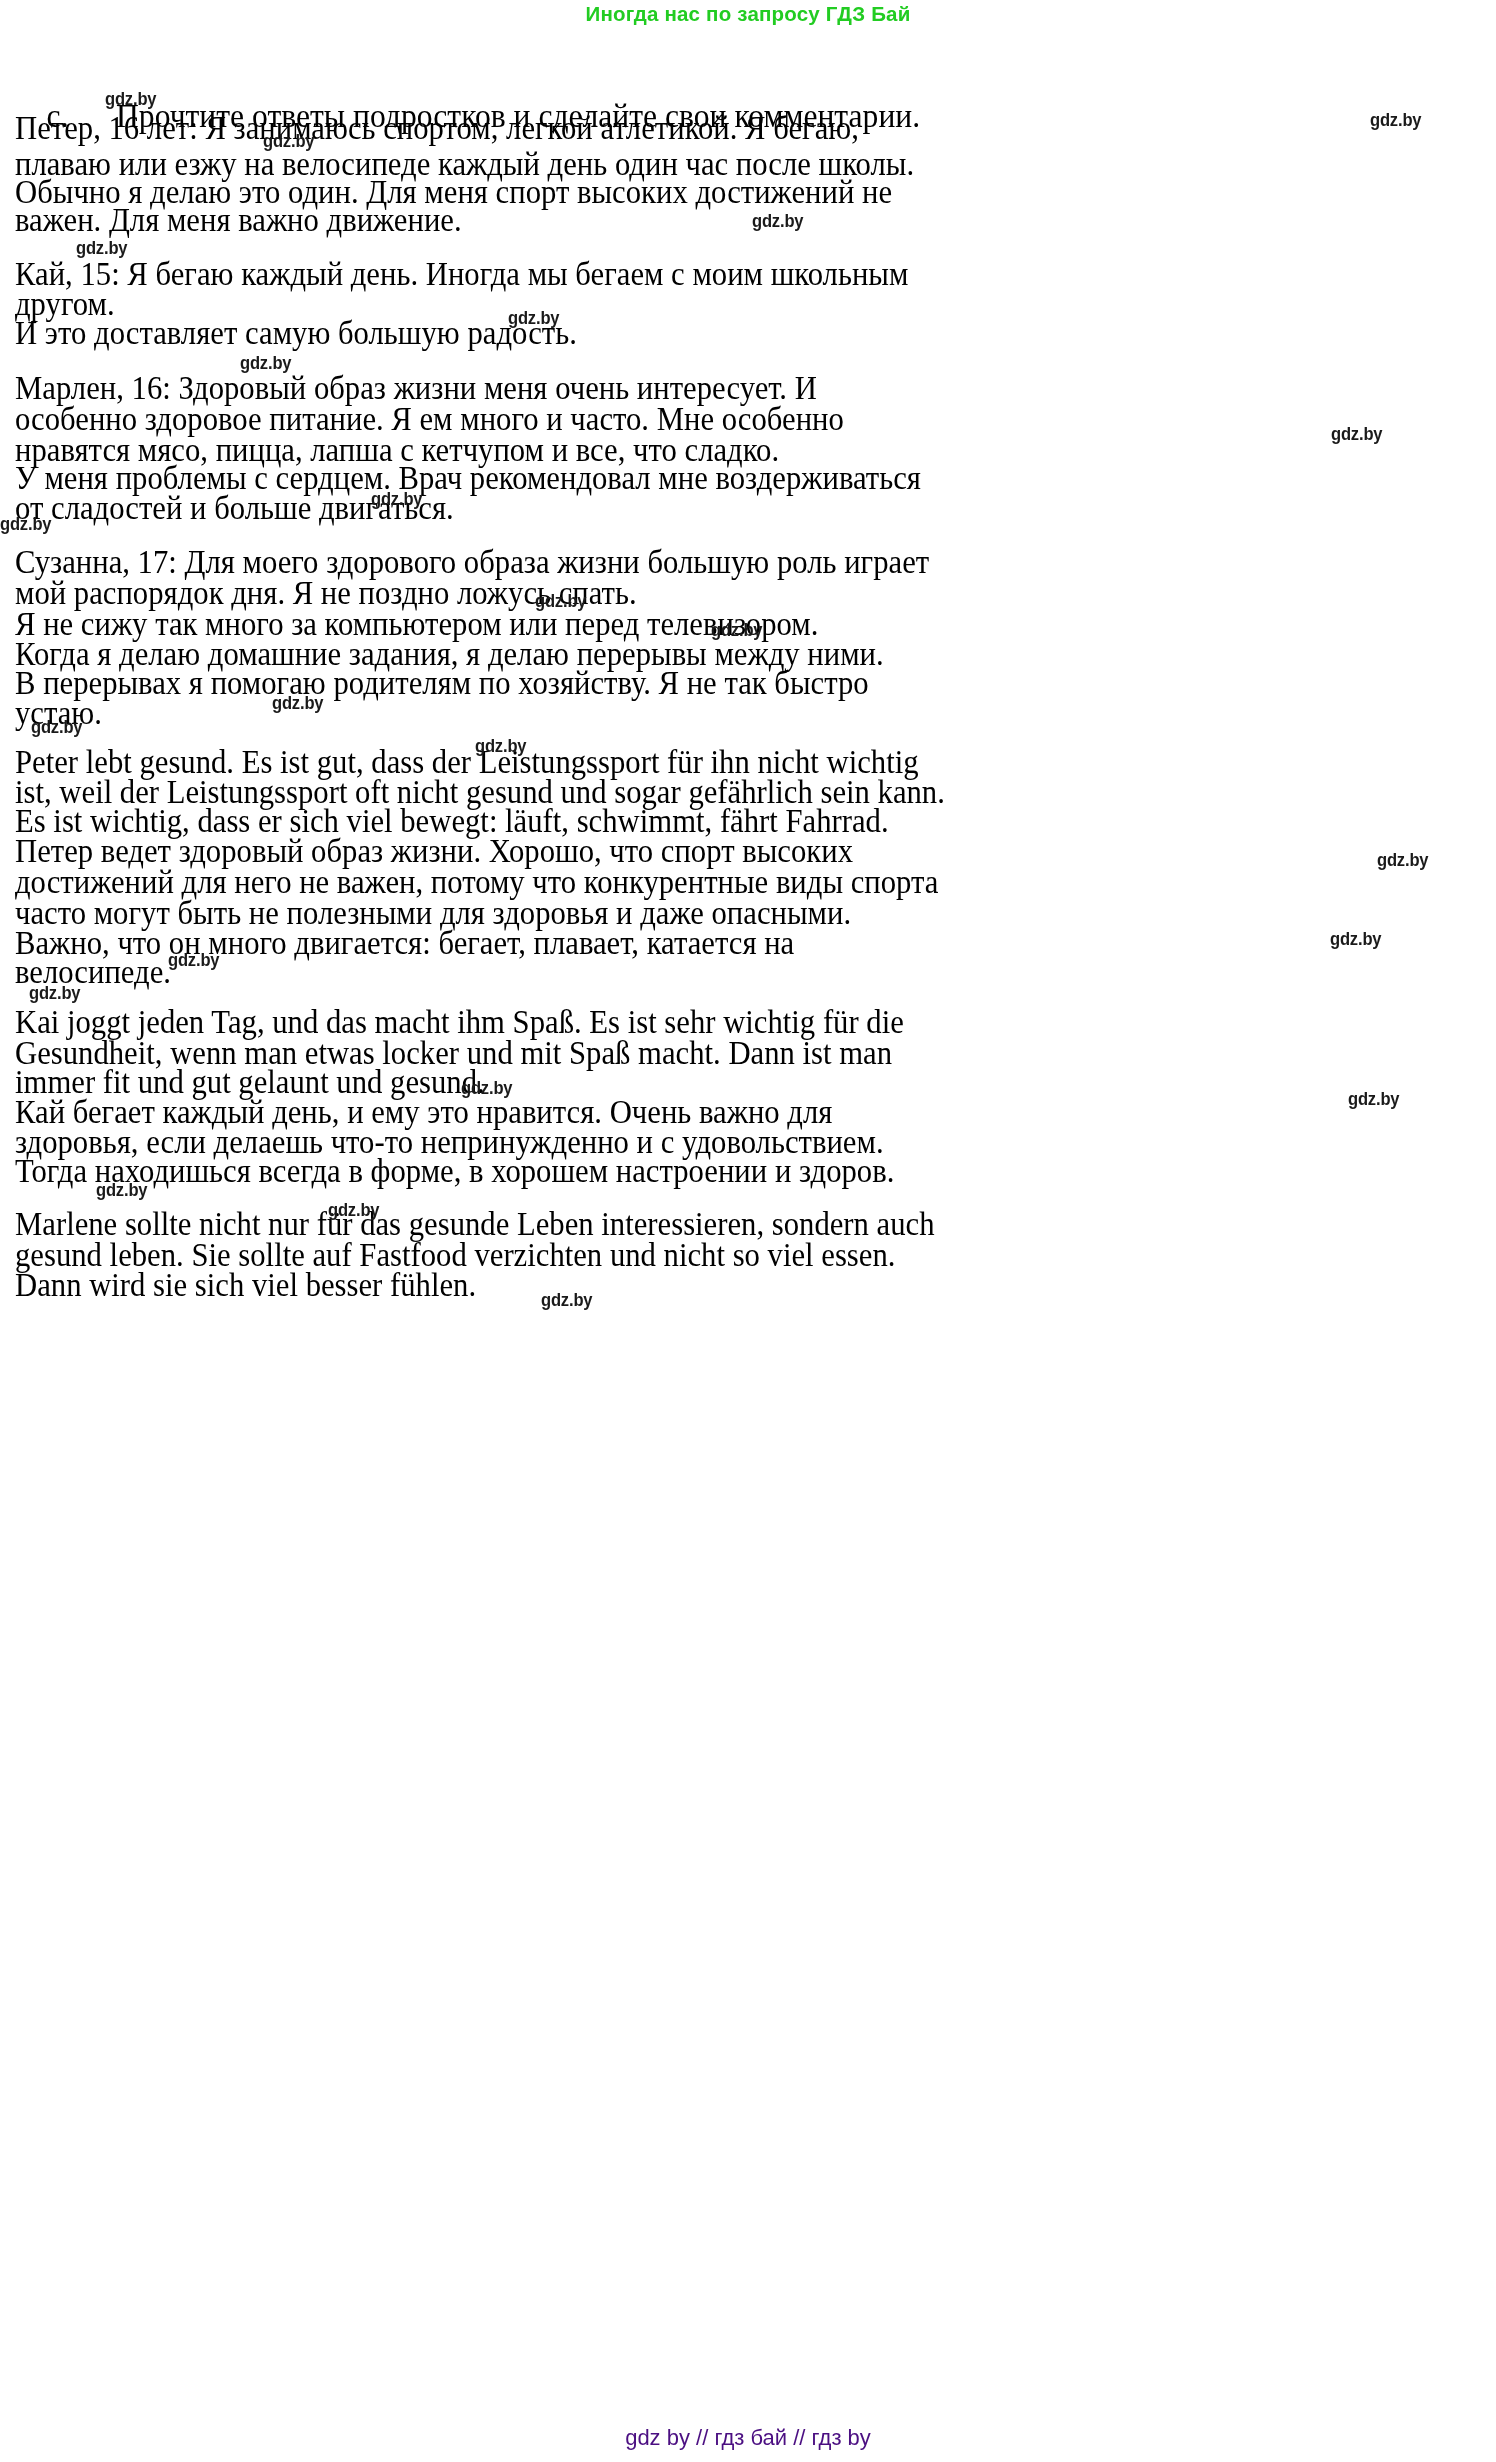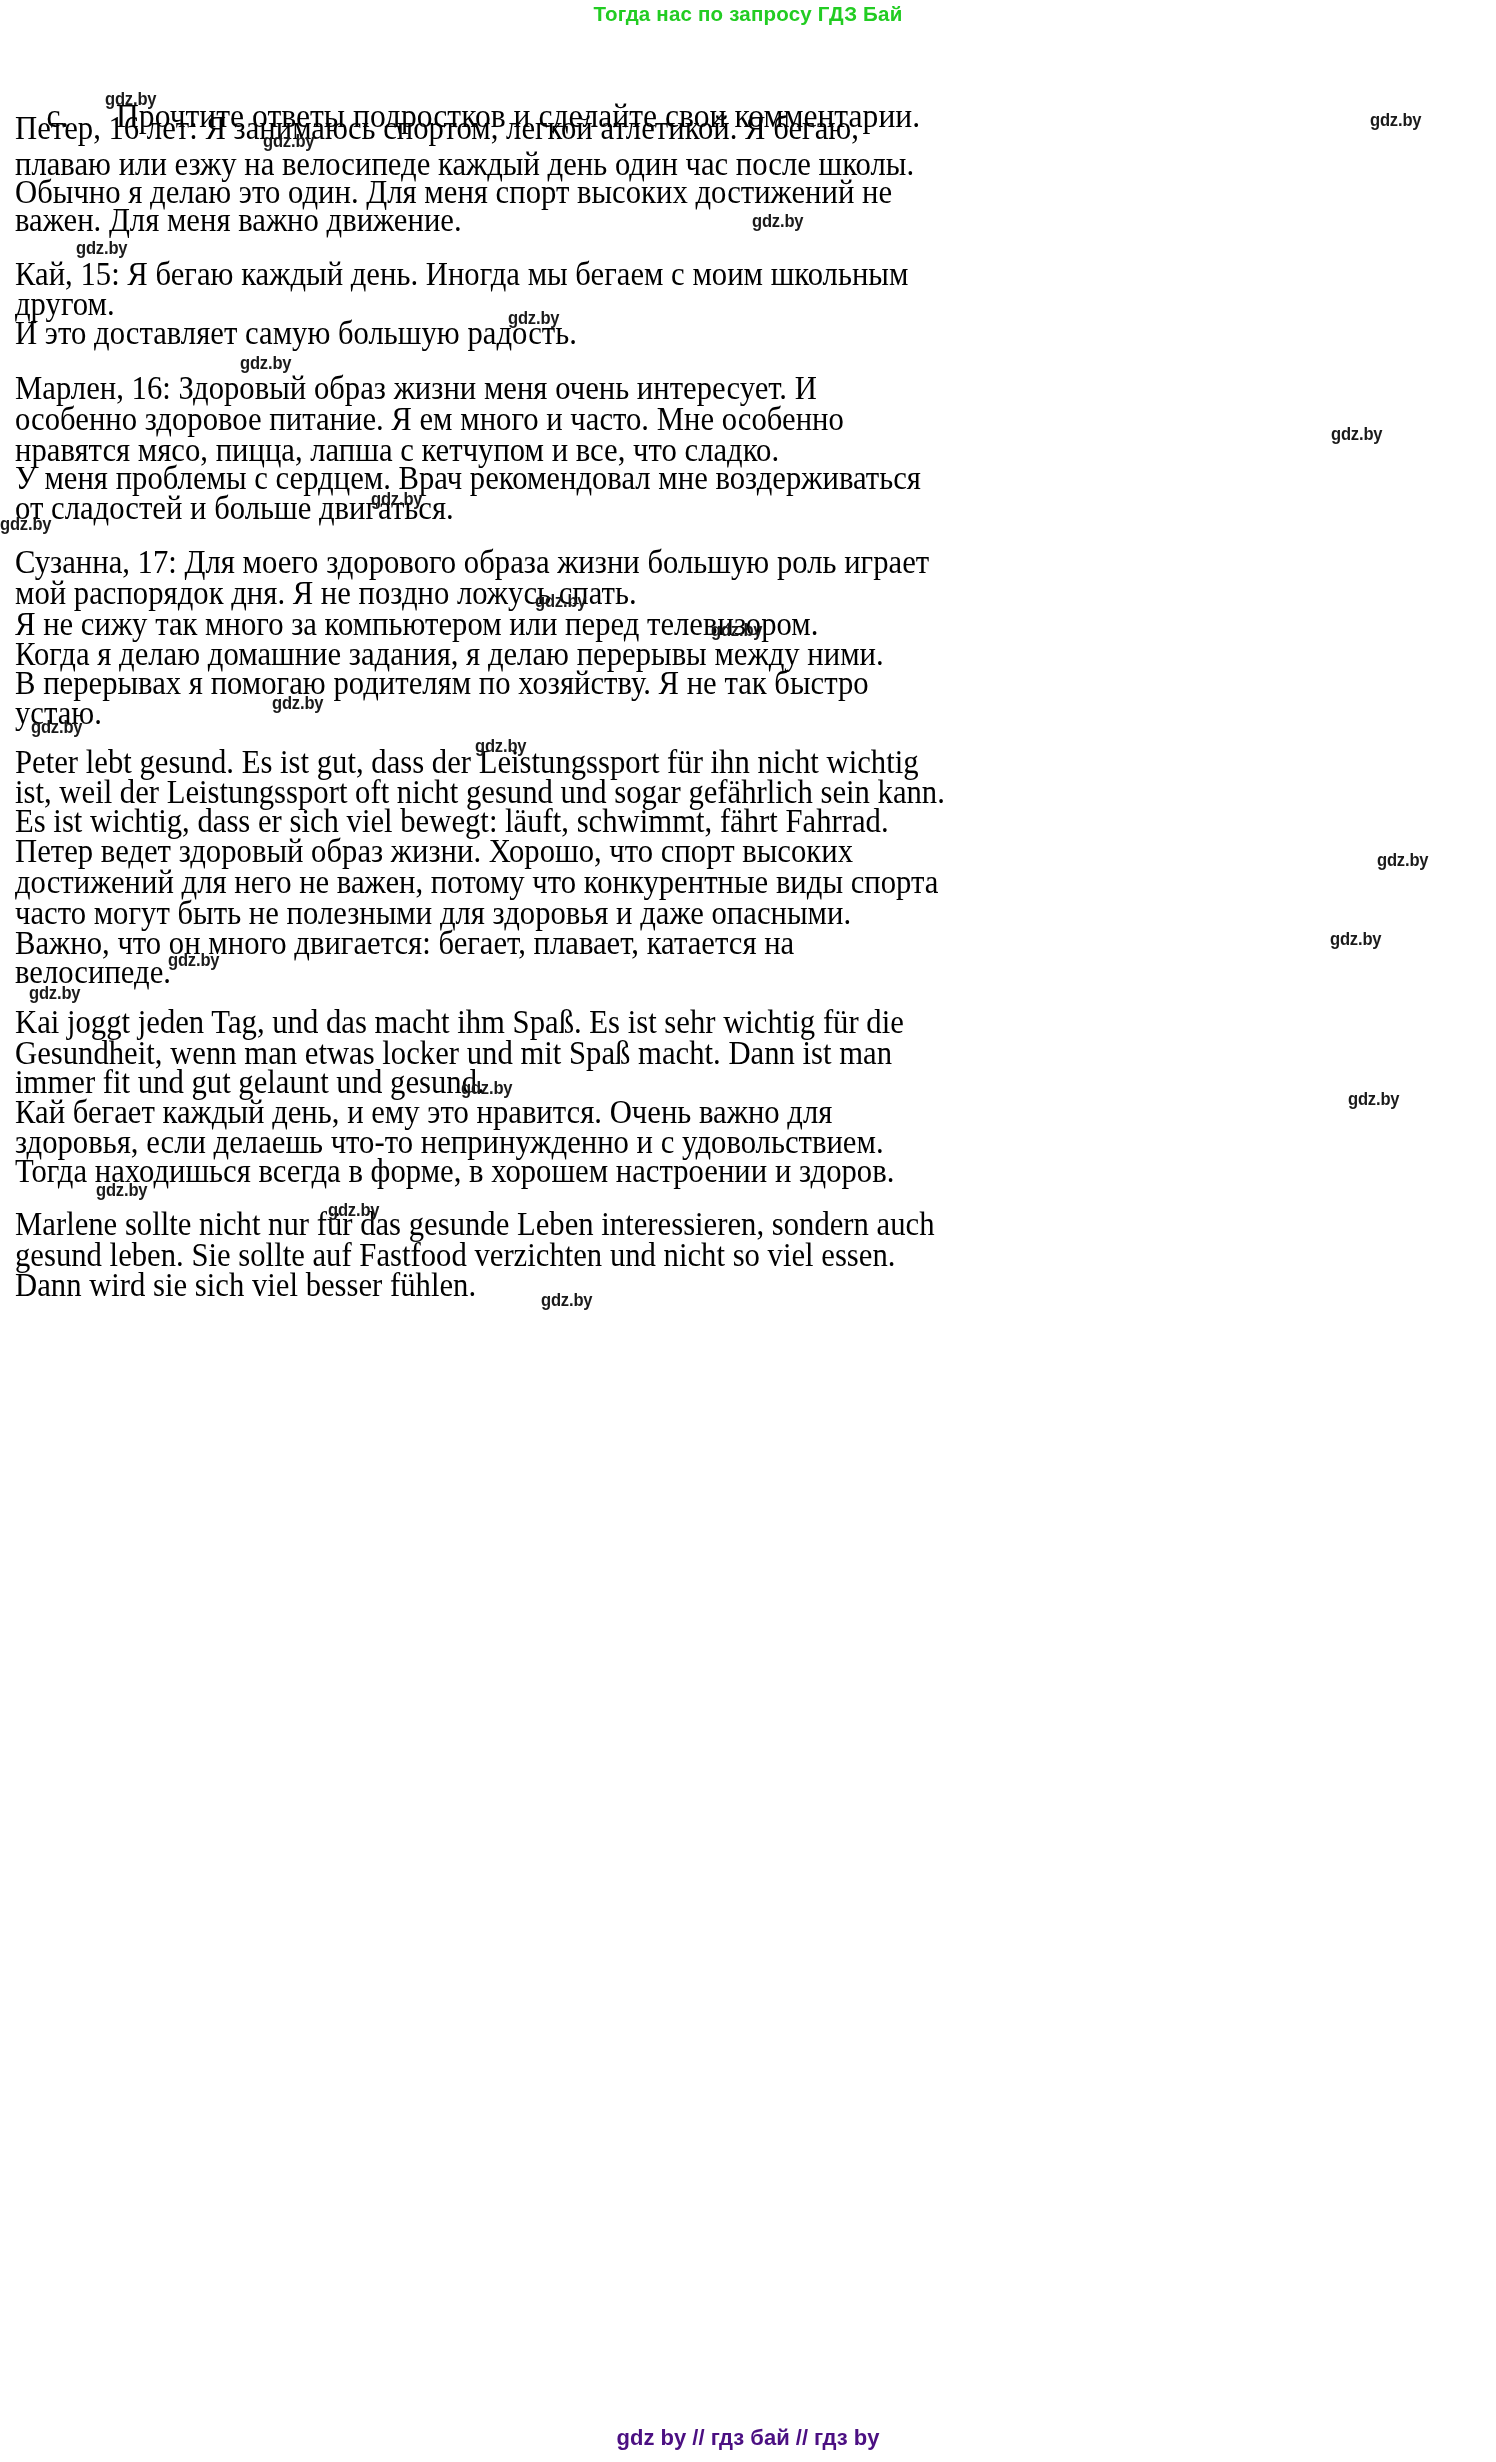--- a/index.html
+++ b/index.html
@@ -38,21 +38,21 @@
 
   
   .promo-footer {
     position: absolute;
     bottom: 11.5px;
     left: 0;
     width: 1496px;
     text-align: center;
     font-family: "Liberation Sans", "DejaVu Sans", sans-serif;
     font-size: 22px;
-    font-weight: 700;
+    font-weight: 400;
     color: #4b0f82;
     white-space: nowrap;
   }
 
   
   .line {
     position: absolute;
     left: 15px;
     font-family: "Liberation Serif", "DejaVu Serif", serif;
     font-size: 33px;
@@ -78,21 +78,21 @@
     letter-spacing: -0.2px;
     transform: scaleX(0.92);
     transform-origin: left center;
   }
 </style>
 </head>
 <body>
 
 <div id="page">
 
-  <div class="promo-header">Тогда нас по запросу ГДЗ Бай</div>
+  <div class="promo-header">Иногда нас по запросу ГДЗ Бай</div>
 
   <div class="line task" id="task-line" style="top:62px;">
     <span>c.</span><span style="display:inline-block;width:51px;"></span><span>Прочтите ответы подростков и сделайте свои комментарии.</span>
   </div>
 
   <div id="body-lines">
       <div class="line" style="top: 110px; font-size: 33px;">Петер, 16 лет: Я занимаюсь спортом, легкой атлетикой. Я бегаю,</div>
       <div class="line" style="top: 146px; font-size: 33px;">плаваю или езжу на велосипеде каждый день один час после школы.</div>
       <div class="line" style="top: 174px; font-size: 33px;">Обычно я делаю это один. Для меня спорт высоких достижений не</div>
       <div class="line" style="top: 202px; font-size: 33px;">важен. Для меня важно движение.</div>

